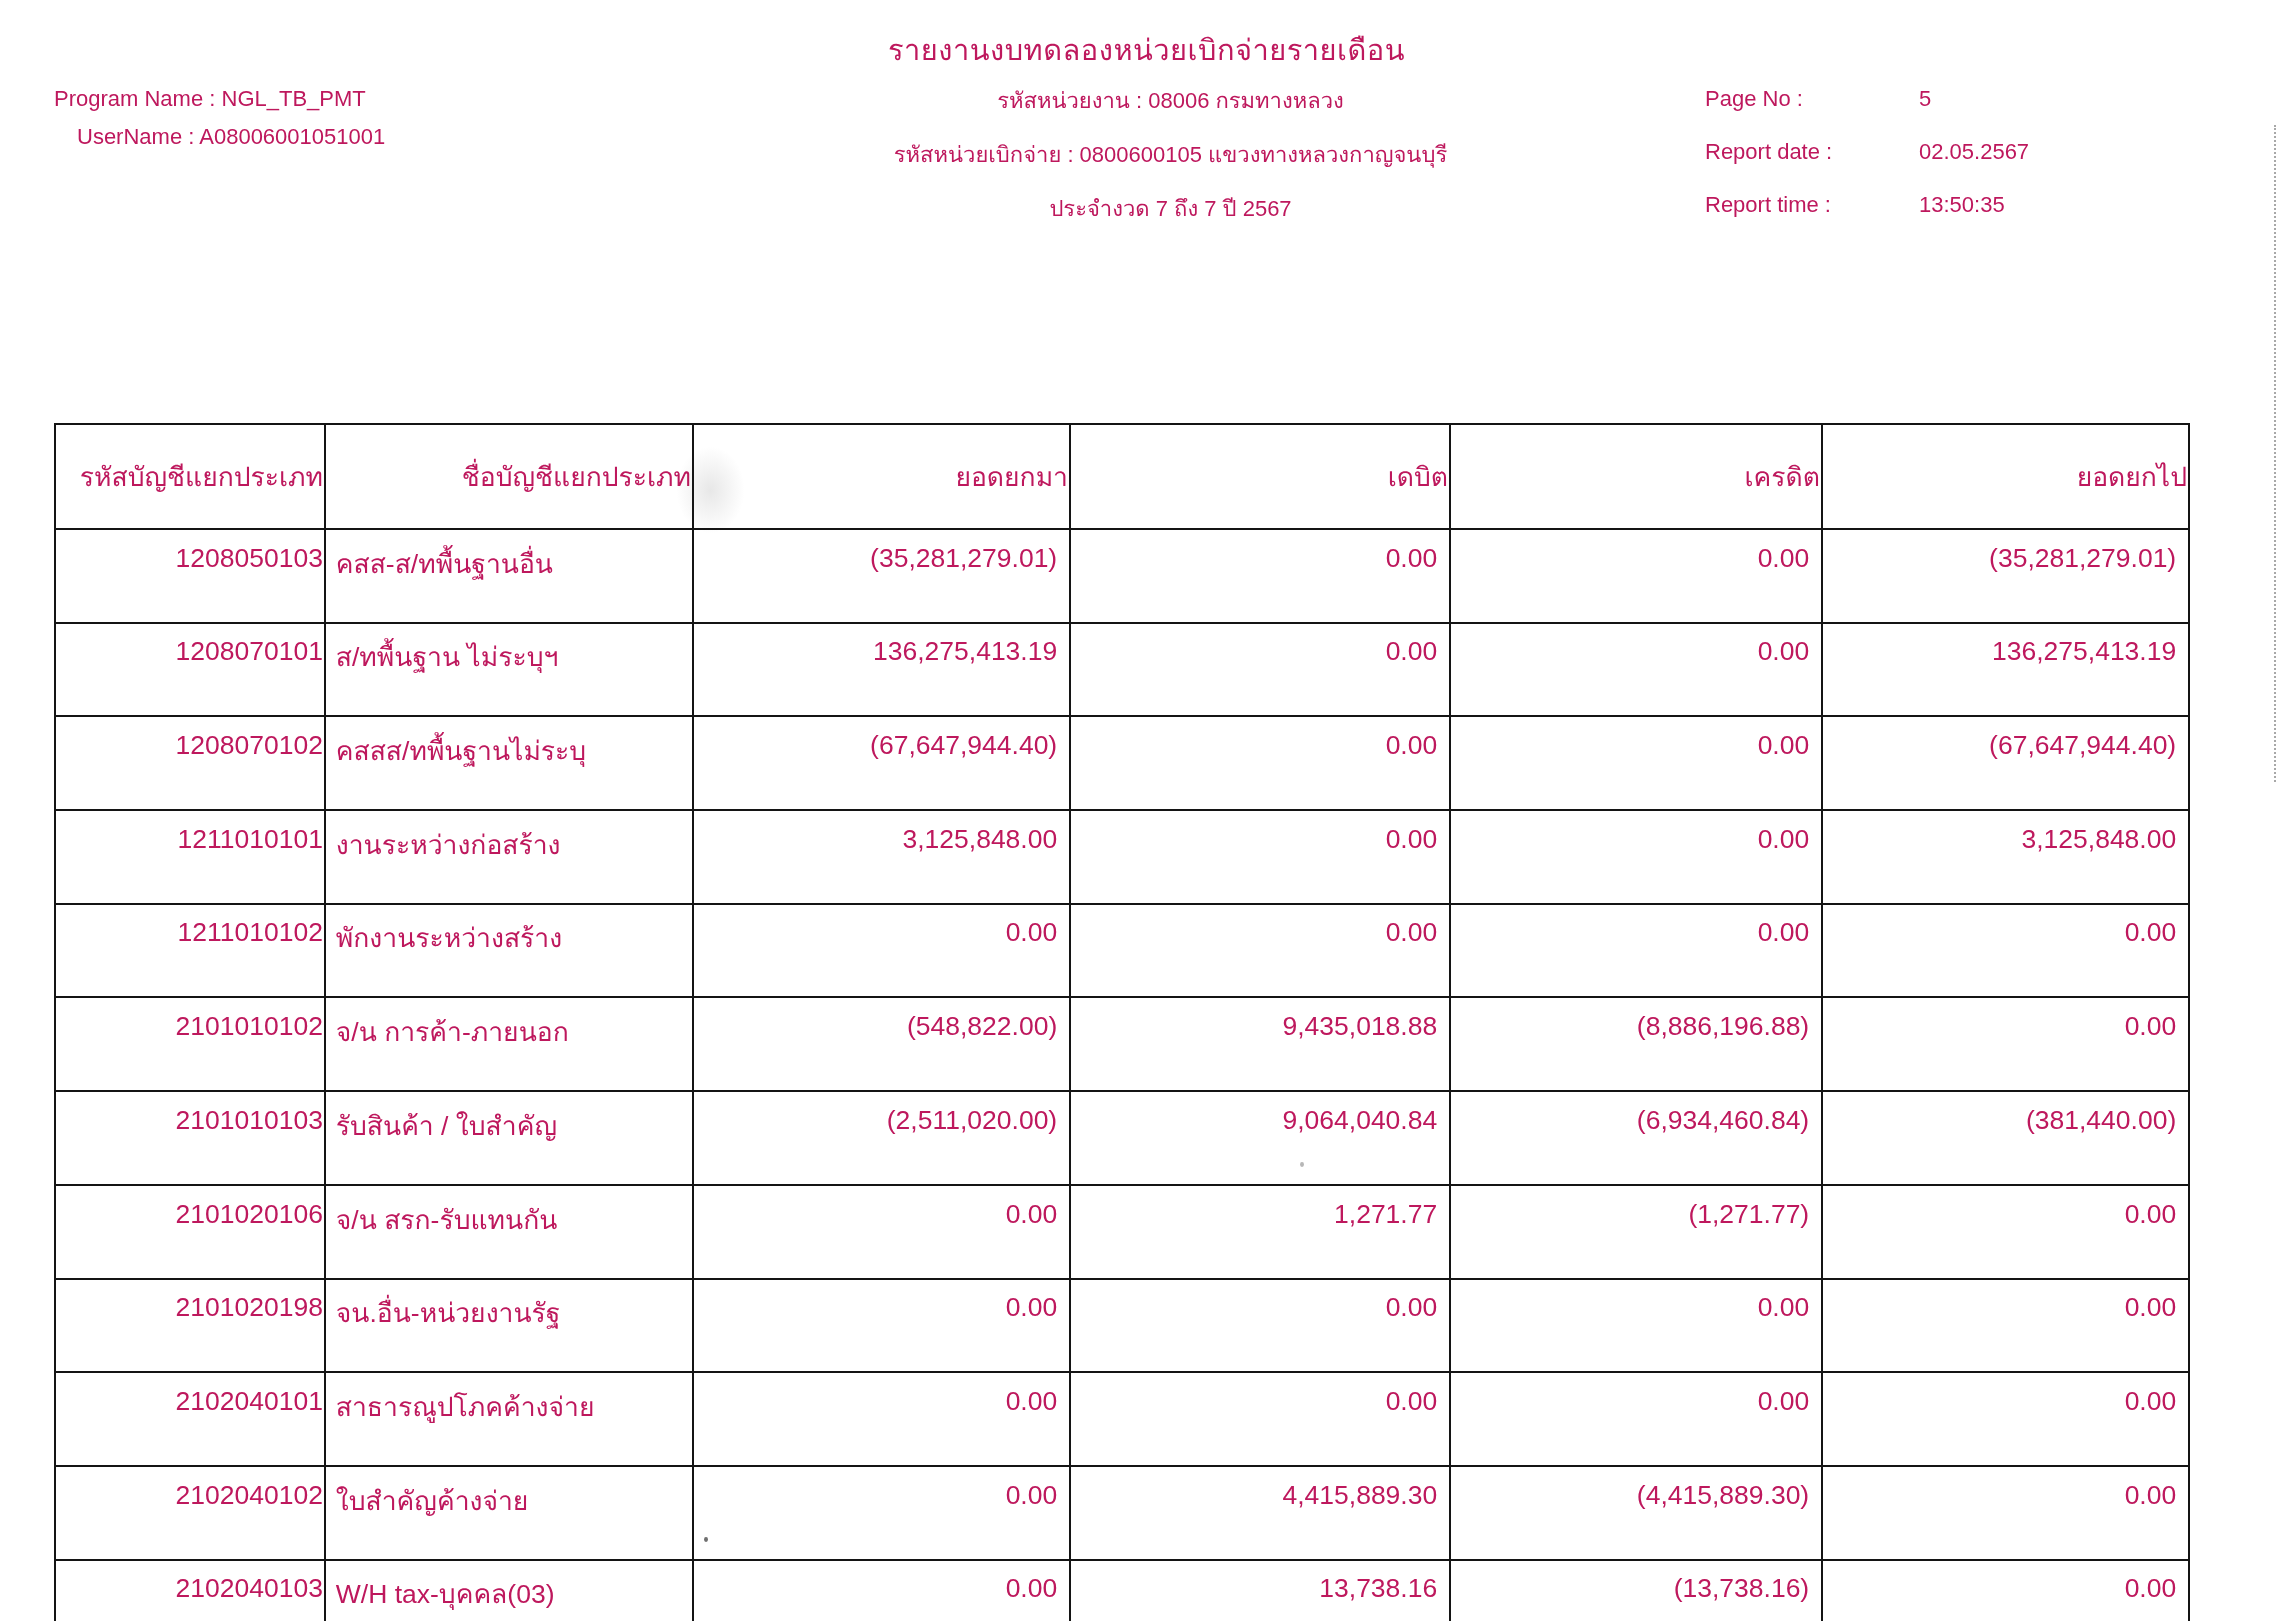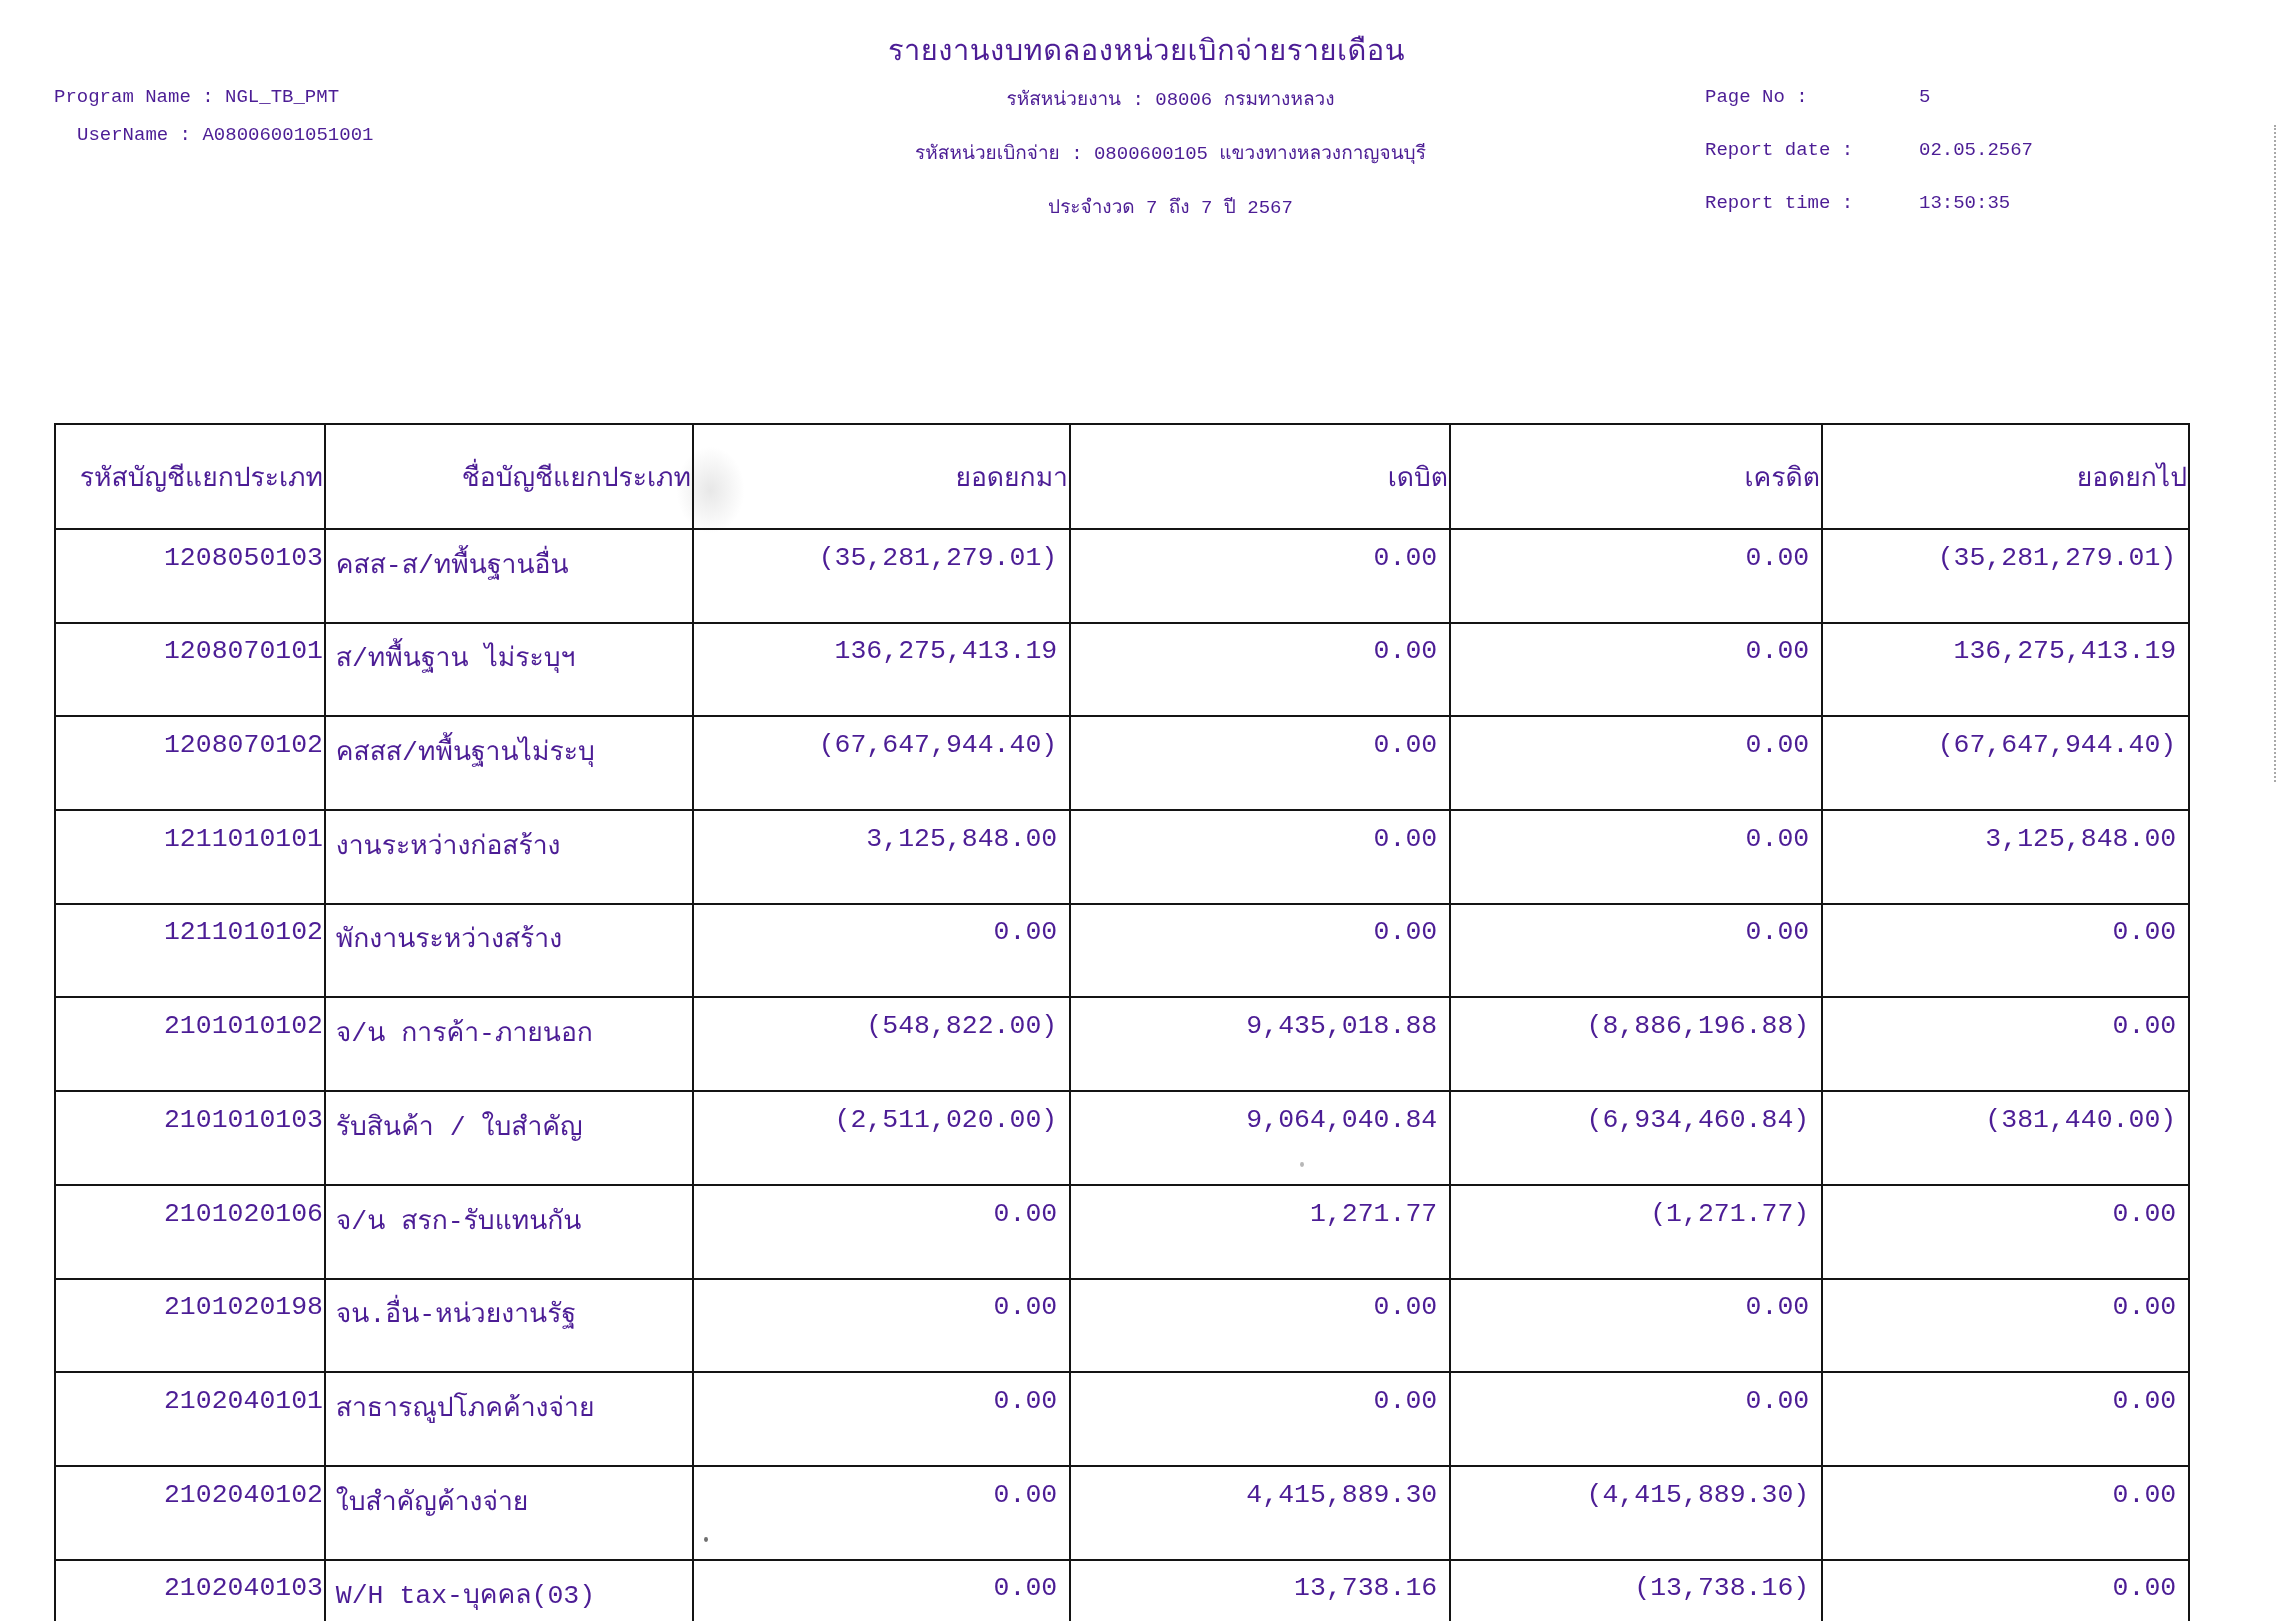--- a/index.html
+++ b/index.html
@@ -1,32 +1,32 @@
 <!DOCTYPE html>
 <html><head>
 <meta charset="utf-8">
 <style>
   html,body { margin:0; padding:0; background:#ffffff; }
   .page {
     position: relative;
     width: 2293px;
     height: 1621px;
     background: #ffffff;
-    font-family: Liberation Mono, monospace;
-    color: #4c1d95;
+    font-family: Liberation Sans, sans-serif;
+    color: #be185d;
     overflow: hidden;
   }
   .abs { position:absolute; white-space:nowrap; }
   .doc-title {
     left:0; top:27.4px; width:2293px;
     text-align:center;
     font-size:29px;
     letter-spacing:0.5px;
   }
-  .hline { font-size:19px; }
+  .hline { font-size:22px; }
   .center-line { left:0; width:2293px; text-align:center;padding-left:24px; }
 
   table.tb {
     position:absolute;
     left:54px; top:423px;
     width:2134px;
     border-collapse:collapse;
     table-layout:fixed;
     border:2.9px solid #141414;
   }

